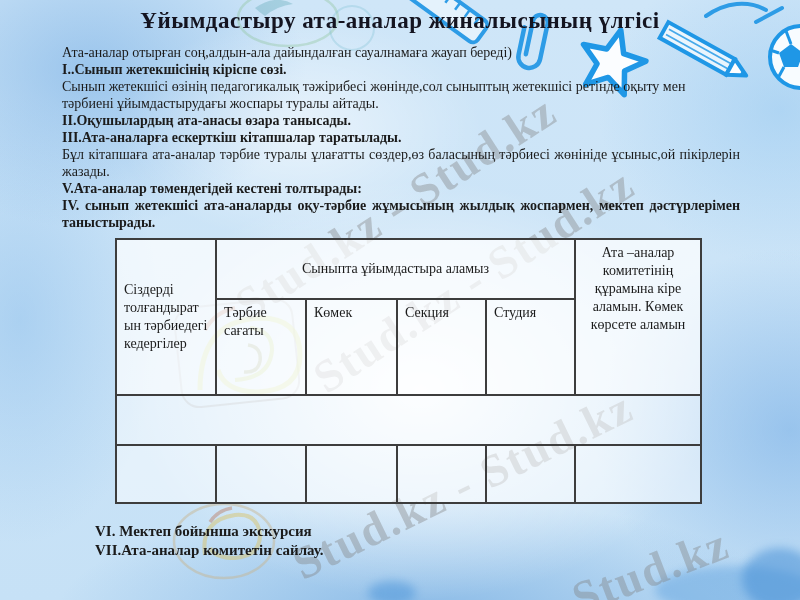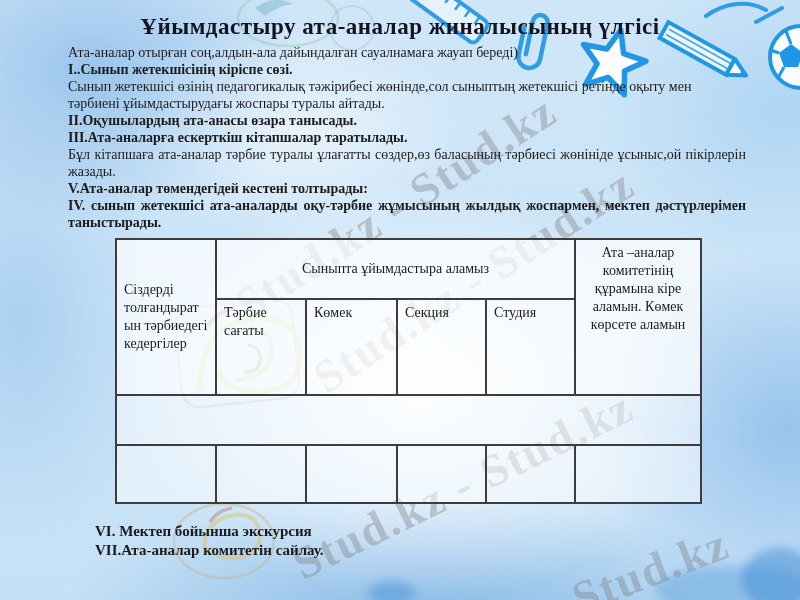--- a/index.html
+++ b/index.html
@@ -29,25 +29,25 @@
   }
   .wm1{left:240px;top:282px;transform:rotate(-33deg);}
   .wm2{left:318px;top:355px;transform:rotate(-33deg);}
   .wm3{left:296px;top:540px;transform:rotate(-26deg);}
   .wm4{left:380px;top:648px;transform:rotate(-21deg);}
 
   .doodles{z-index:1;}
   .content{position:absolute;left:0;top:0;width:800px;z-index:3;}
 
   .title{
-    position:absolute;left:0;top:14px;width:800px;text-align:center;
+    position:absolute;left:0;top:8px;width:800px;text-align:center;
     font-size:23px;font-weight:bold;color:#141420;letter-spacing:0.5px;margin:0;
   }
   .doc{
-    position:absolute;left:68px;top:44px;width:678px;
+    position:absolute;left:62px;top:44px;width:678px;
     font-size:14px;line-height:17px;
   }
   .doc p{margin:0;}
   .doc .bold{font-weight:bold;}
   .doc .just{text-align:justify;}
 
   table.grid{
     position:absolute;left:115px;top:238px;width:585px;
     border-collapse:collapse;table-layout:fixed;z-index:3;
   }

